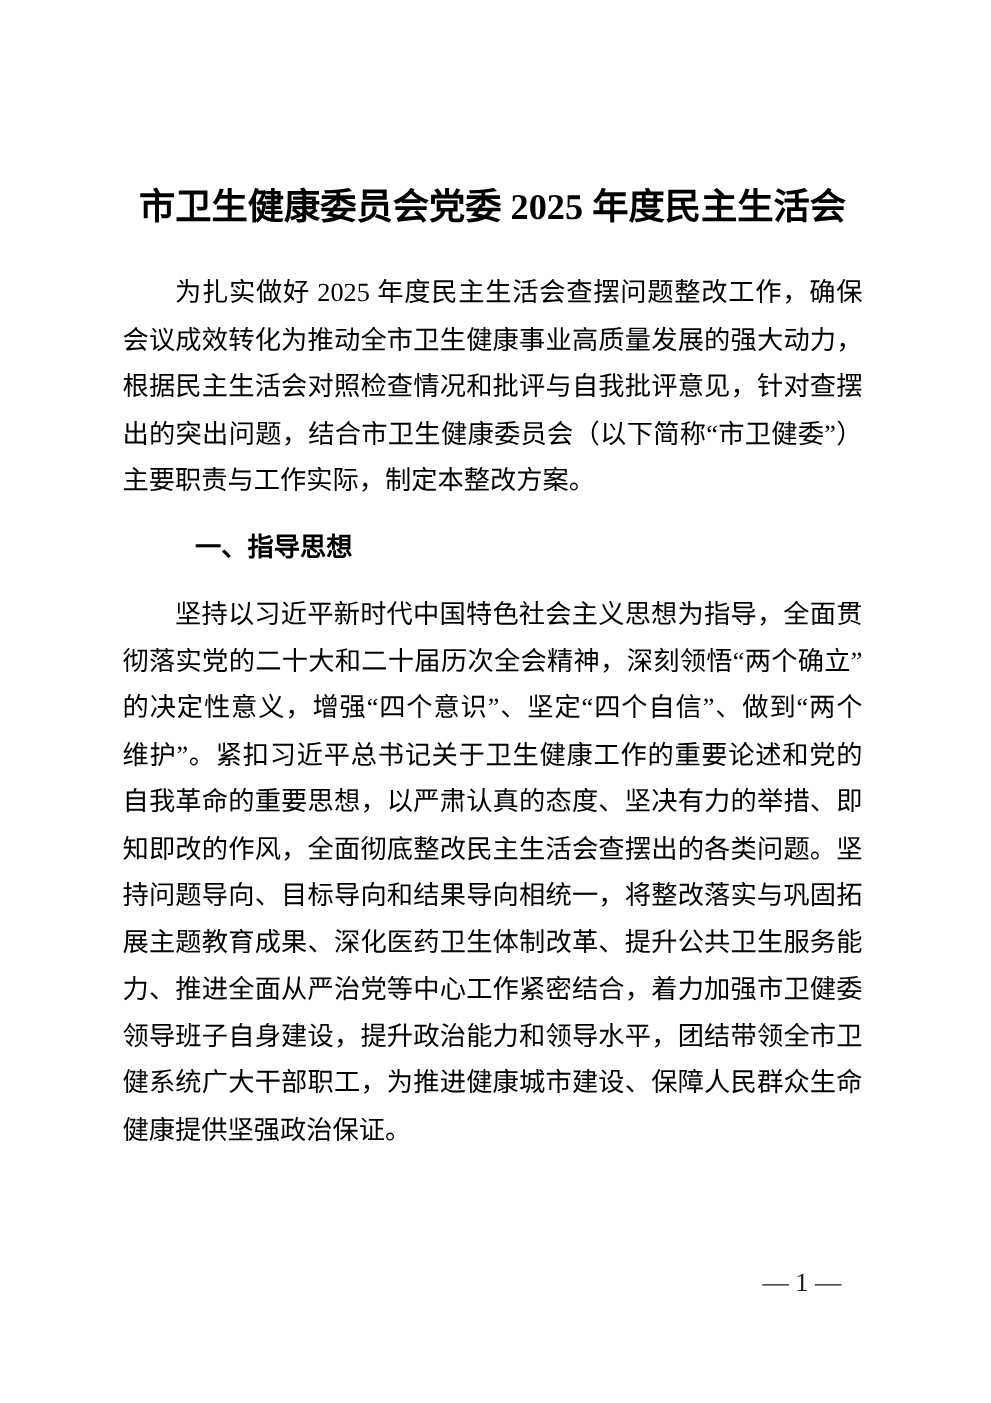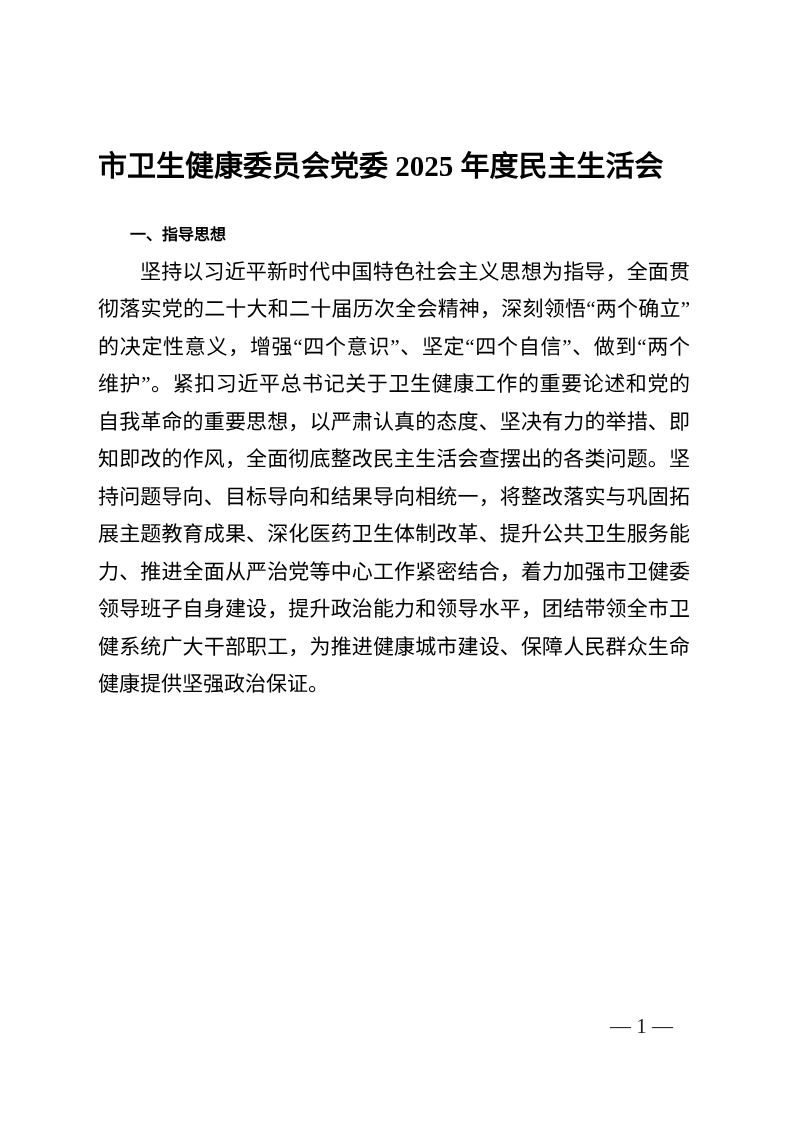--- a/index.html
+++ b/index.html
@@ -20,38 +20,38 @@
     position: absolute;
     left: 98px;
     top: 144px;
     width: 592px;
   }
   .title {
     margin: 0 0 27px 0;
     font-size: 29px;
     font-weight: bold;
     line-height: 45px;
-    text-align: left;
+    text-align: center;
   }
   .title-line {
     white-space: nowrap;
   }
   .body-para {
     margin: 0;
     font-size: 21px;
     line-height: 37.5px;
     text-align: justify;
     text-justify: inter-ideograph;
     text-indent: 2em;
   }
   .heading {
-    margin: 0;
+    margin: 16px;
     font-family: "Liberation Sans", "DejaVu Sans", sans-serif;
     font-weight: bold;
-    font-size: 16px;
+    font-size: 21px;
     line-height: 37.5px;
     text-indent: 2em;
   }
   .page-footer {
     position: absolute;
     top: 1014px;
     right: 120px;
     font-size: 21px;
     line-height: 24px;
     color: #1a1a1a;
@@ -60,20 +60,21 @@
 </style>
 </head>
 <body>
 
 <div class="page">
   <div class="content">
     <h1 class="title" id="title-container">
         <div class="title-line">市卫生健康委员会党委 2025 年度民主生活会</div>
       </h1>
     <section id="body-container">
+        <p class="body-para">为扎实做好 2025 年度民主生活会查摆问题整改工作，确保会议成效转化为推动全市卫生健康事业高质量发展的强大动力，根据民主生活会对照检查情况和批评与自我批评意见，针对查摆出的突出问题，结合市卫生健康委员会（以下简称“市卫健委”）主要职责与工作实际，制定本整改方案。</p>
         <p class="heading">一、指导思想</p>
         <p class="body-para">坚持以习近平新时代中国特色社会主义思想为指导，全面贯彻落实党的二十大和二十届历次全会精神，深刻领悟“两个确立”的决定性意义，增强“四个意识”、坚定“四个自信”、做到“两个维护”。紧扣习近平总书记关于卫生健康工作的重要论述和党的自我革命的重要思想，以严肃认真的态度、坚决有力的举措、即知即改的作风，全面彻底整改民主生活会查摆出的各类问题。坚持问题导向、目标导向和结果导向相统一，将整改落实与巩固拓展主题教育成果、深化医药卫生体制改革、提升公共卫生服务能力、推进全面从严治党等中心工作紧密结合，着力加强市卫健委领导班子自身建设，提升政治能力和领导水平，团结带领全市卫健系统广大干部职工，为推进健康城市建设、保障人民群众生命健康提供坚强政治保证。</p>
       </section>
   </div>
   <footer class="page-footer">
     <span>— 1 —</span>
   </footer>
 </div>
 
 </body></html>

